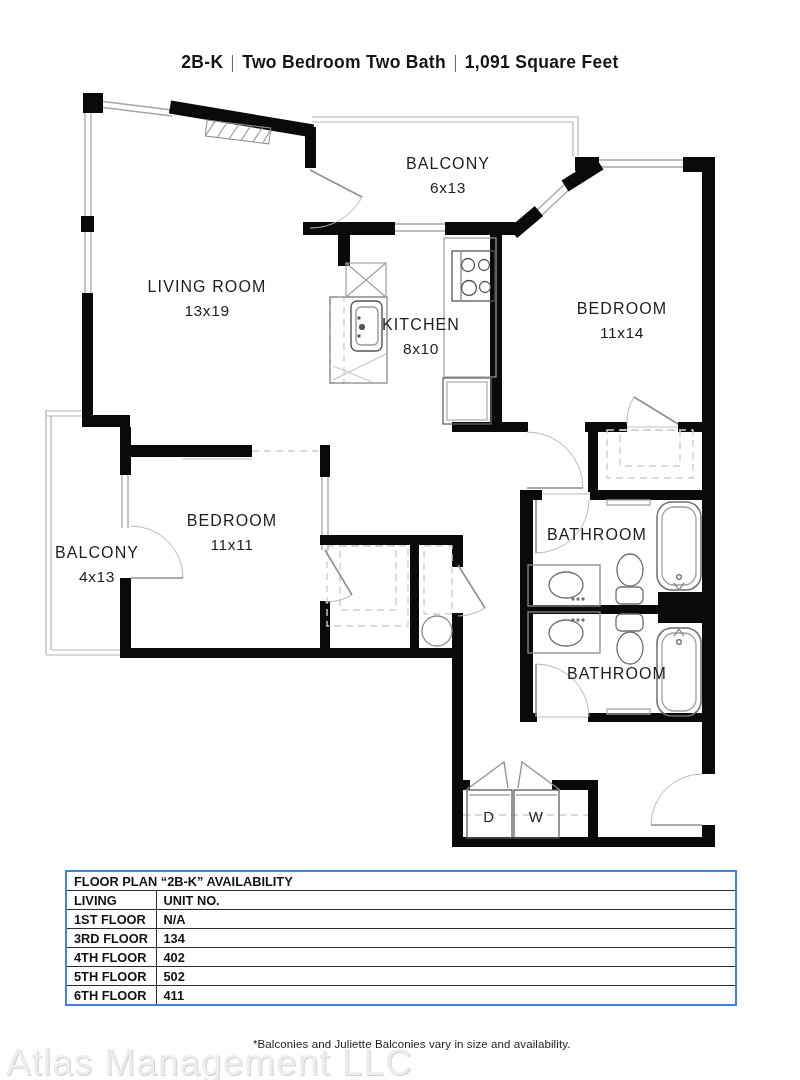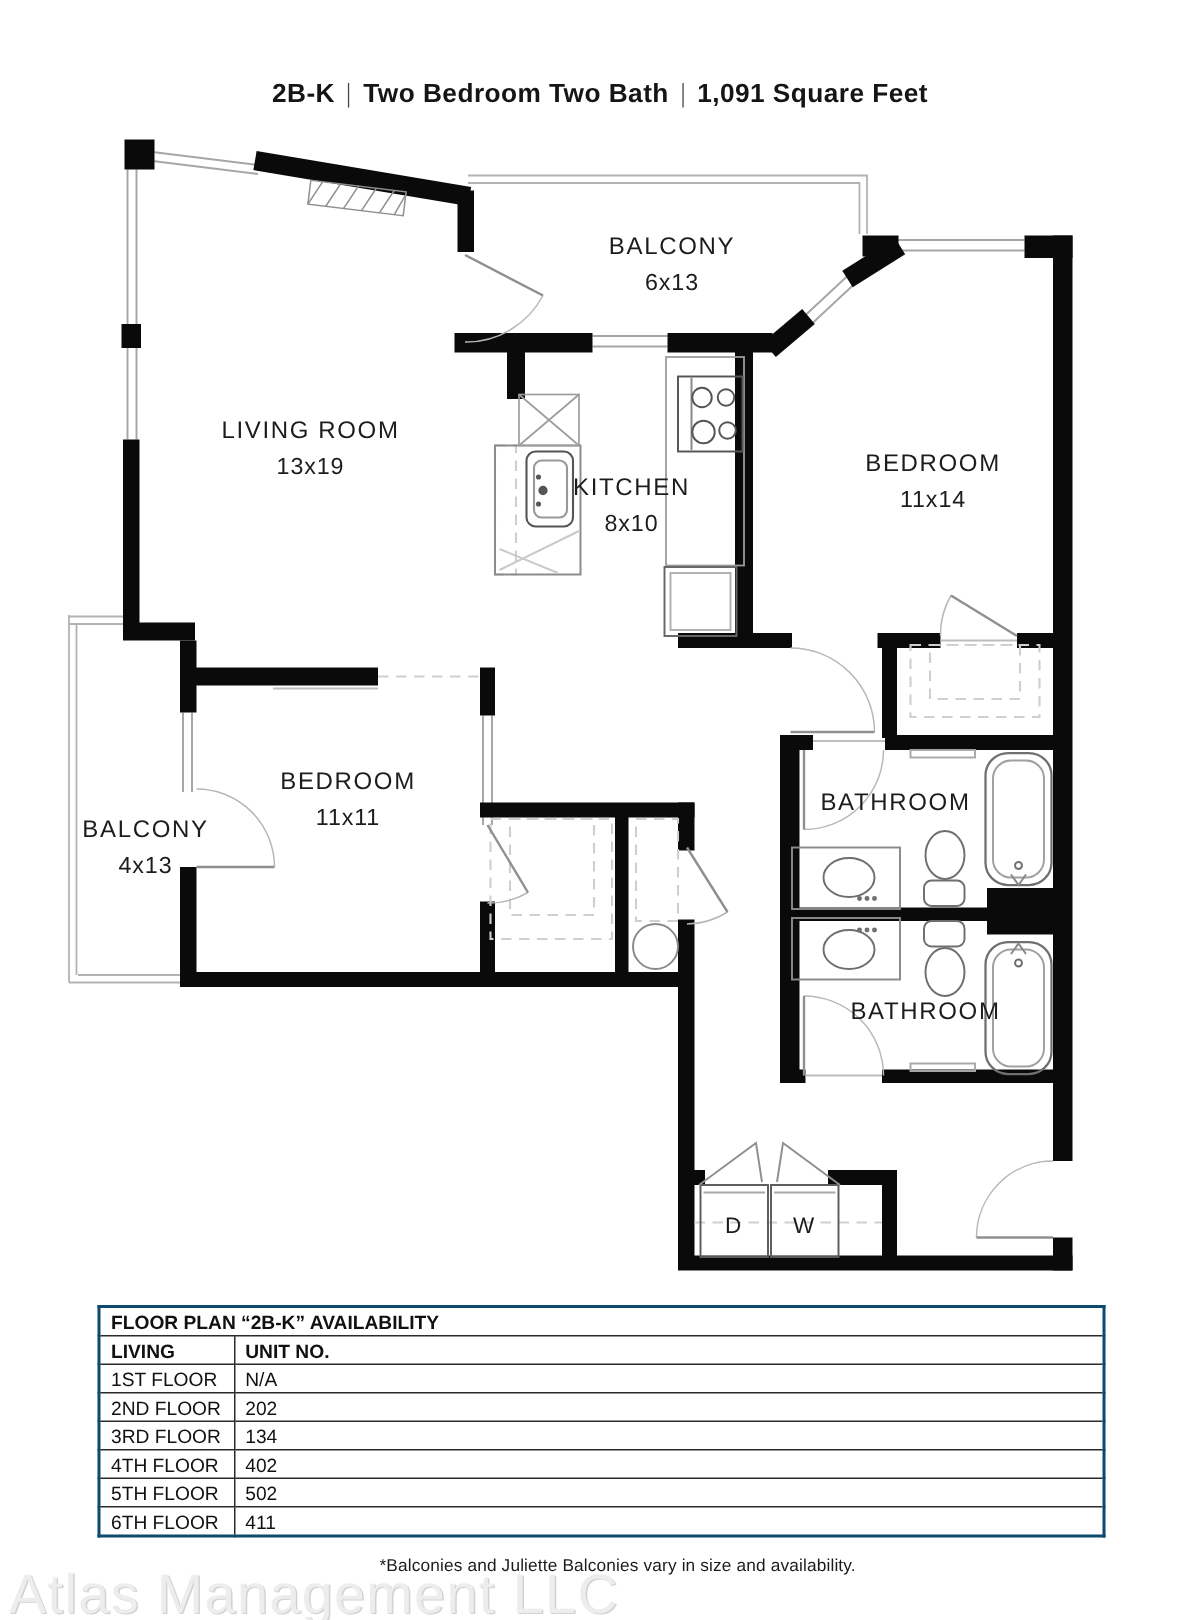--- a/index.html
+++ b/index.html
@@ -7,25 +7,25 @@
         font-family:"Liberation Sans",sans-serif;}
   .title{position:absolute;top:31px;left:0;width:100%;text-align:center;
          font-size:17.5px;font-weight:bold;color:#151515;letter-spacing:.3px;margin-top:21px;}
   .title .sep{font-weight:normal;color:#444;margin:0 7px;transform:scaleX(.6);display:inline-block;}
   svg.plan{position:absolute;left:0;top:0;width:800px;height:1080px;}
   svg.plan text{font-family:"Liberation Sans",sans-serif;fill:#1c1c1c;}
   .rm{font-size:16px;letter-spacing:1.1px;}
   .dm{font-size:15.5px;letter-spacing:.6px;}
   .dw{font-size:15px;letter-spacing:.5px;}
   table.avail{position:absolute;left:65px;top:870px;width:672px;border-collapse:collapse;
-              font-size:12.8px;color:#111;border:2px solid #0c4a6e;table-layout:fixed;}
+              font-size:12.8px;color:#111;border:2px solid #3b82f6;table-layout:fixed;}
   table.avail th,table.avail td{border:1.5px solid #2b2b2b;height:16px;padding:1px 4px 1px 7px;
               text-align:left;vertical-align:middle;overflow:hidden;white-space:nowrap;}
   table.avail th{font-weight:bold;}
-  table.avail td{font-weight:normal;}
+  table.avail td{font-weight:bold;}
   col.c1{width:90px;}
   .watermark{position:absolute;left:6px;top:1030px;z-index:1;font-size:37px;font-weight:normal;
              color:#ededed;text-shadow:1px 1px 0 #d2d2d2;letter-spacing:1px;white-space:nowrap;margin-top:12px;}
   .disclaimer{position:absolute;left:253px;top:1038px;z-index:2;font-size:11.5px;
               color:#1b1b1b;letter-spacing:.1px;}
 </style>
 </head>
 <body>
 
 <div class="page">
@@ -254,24 +254,20 @@
     </tr>
     <tr>
       <th>LIVING</th>
       <th>UNIT NO.</th>
     </tr>
     <tr>
       <td>1ST FLOOR</td>
       <td>N/A</td>
     </tr>
     <tr>
-      <td>2ND FLOOR</td>
-      <td>202</td>
-    </tr>
-    <tr>
       <td>3RD FLOOR</td>
       <td>134</td>
     </tr>
     <tr>
       <td>4TH FLOOR</td>
       <td>402</td>
     </tr>
     <tr>
       <td>5TH FLOOR</td>
       <td>502</td>

